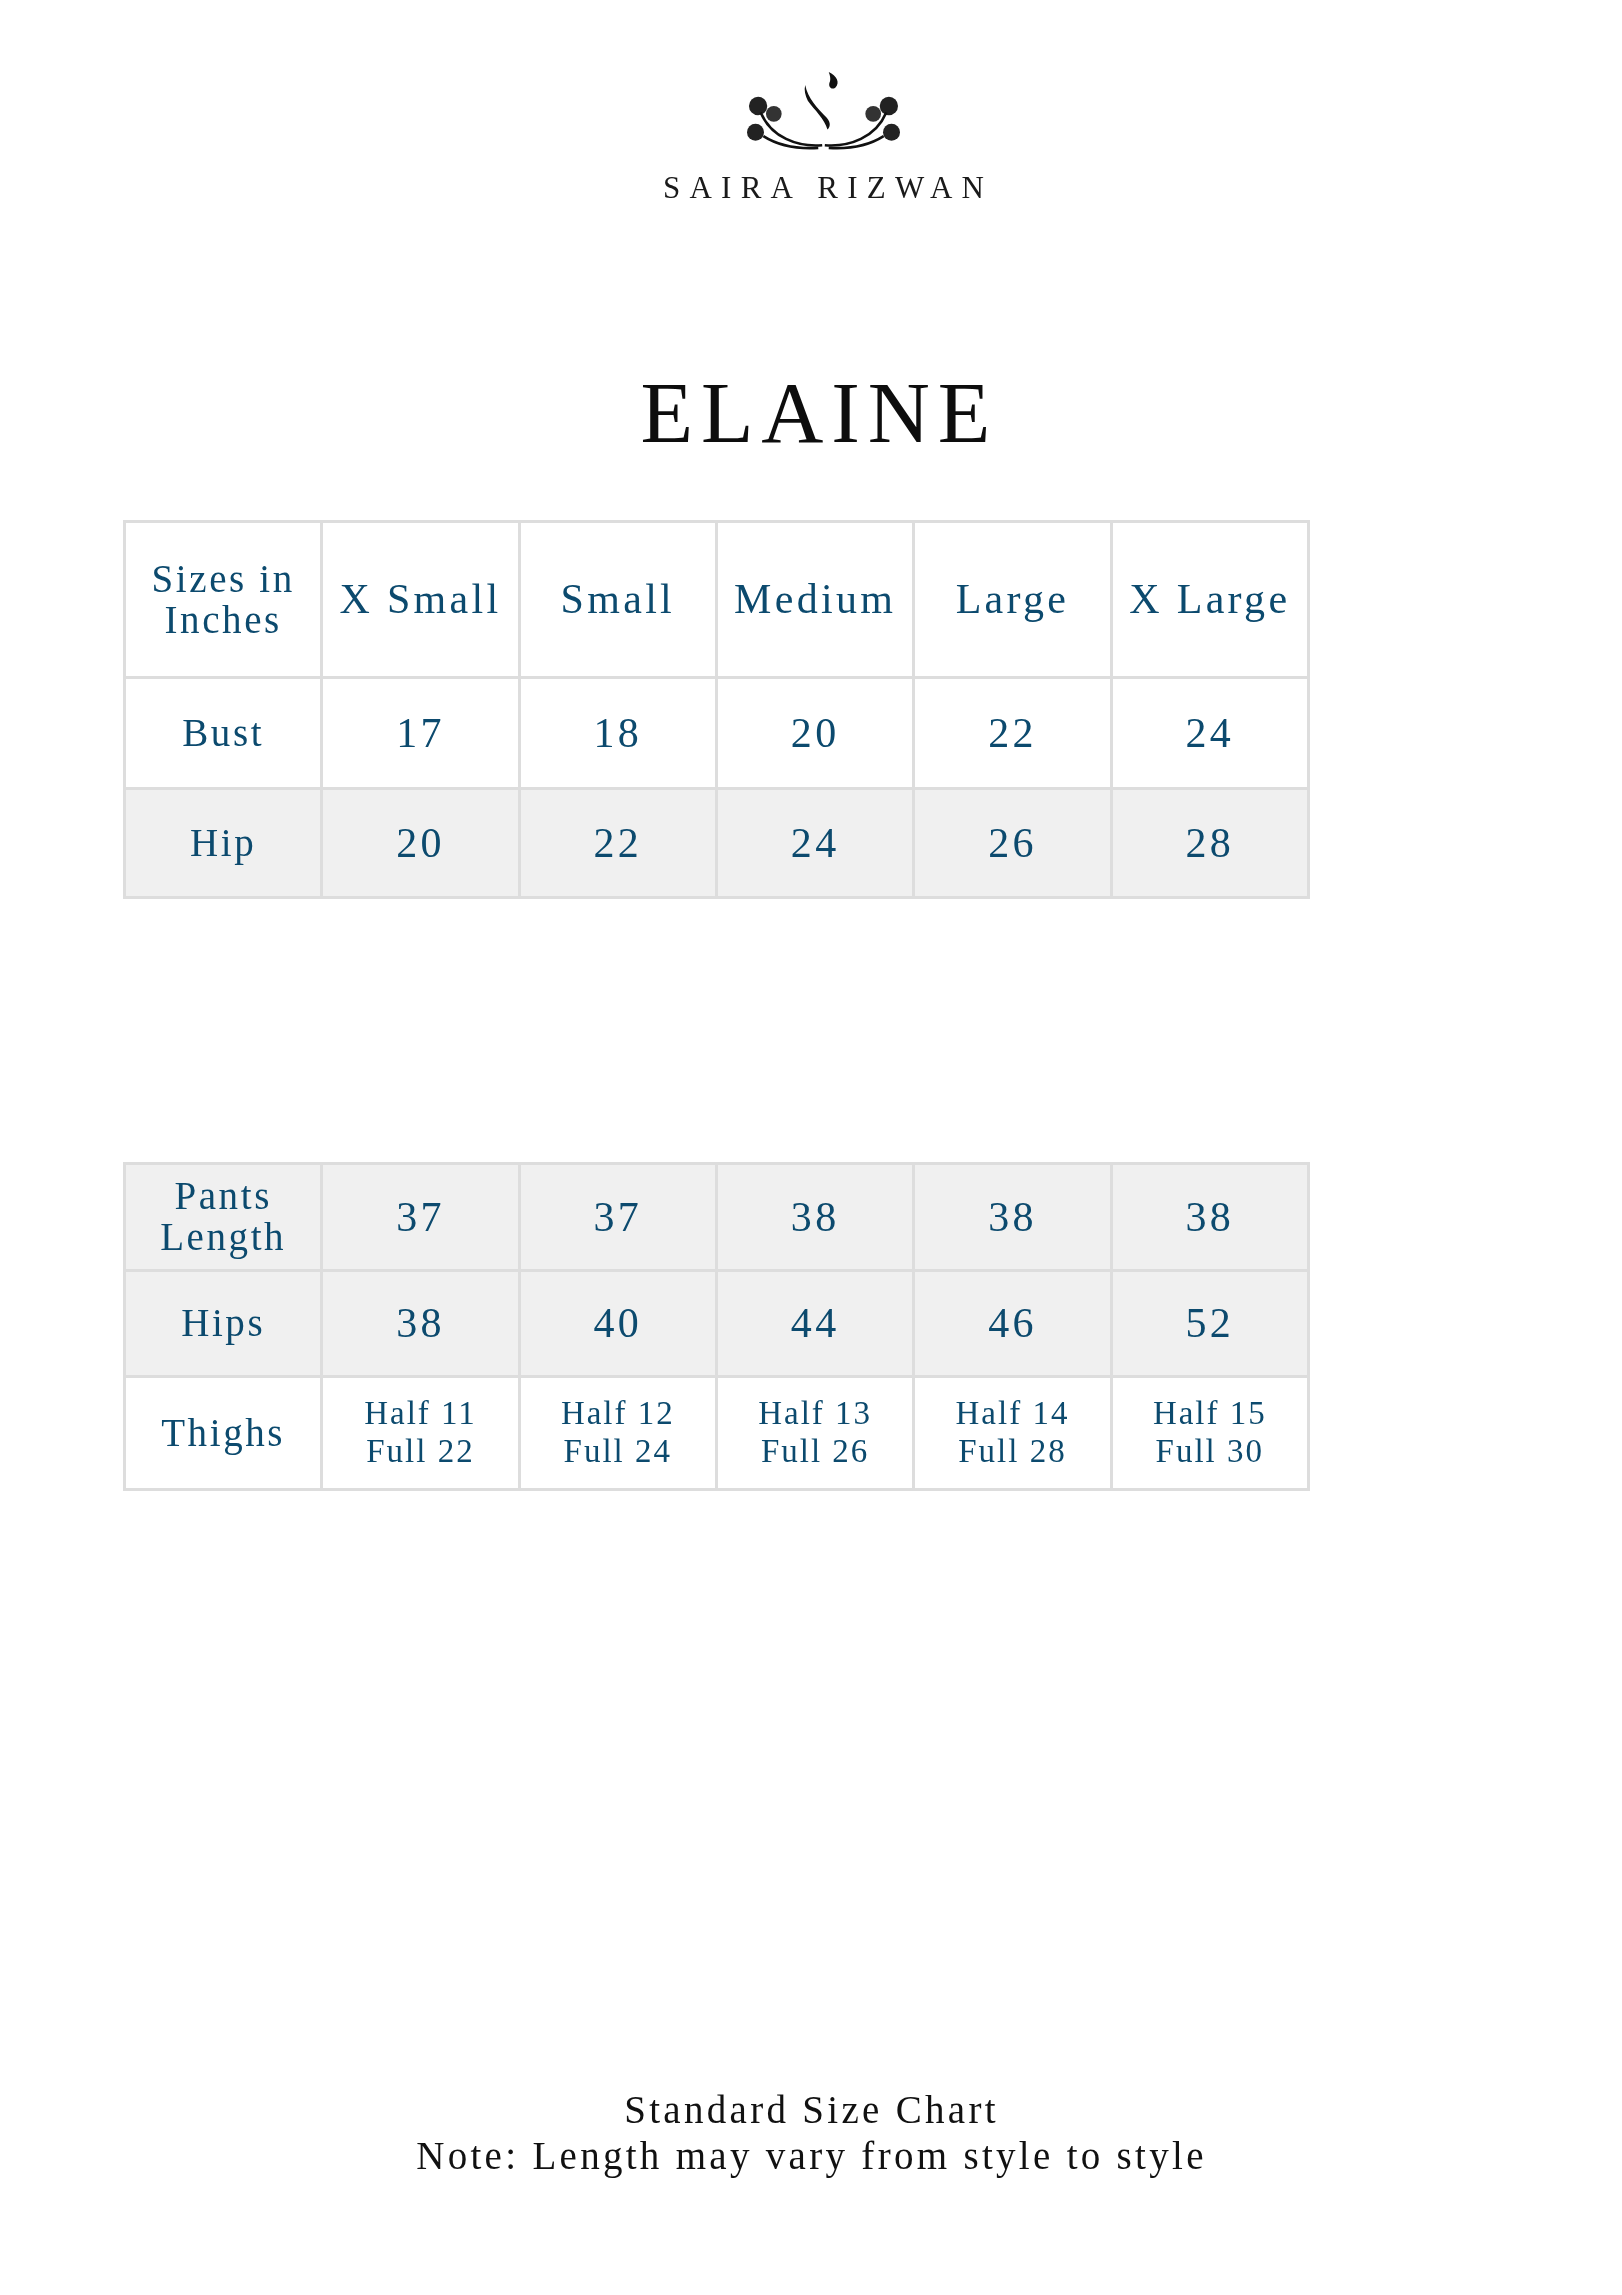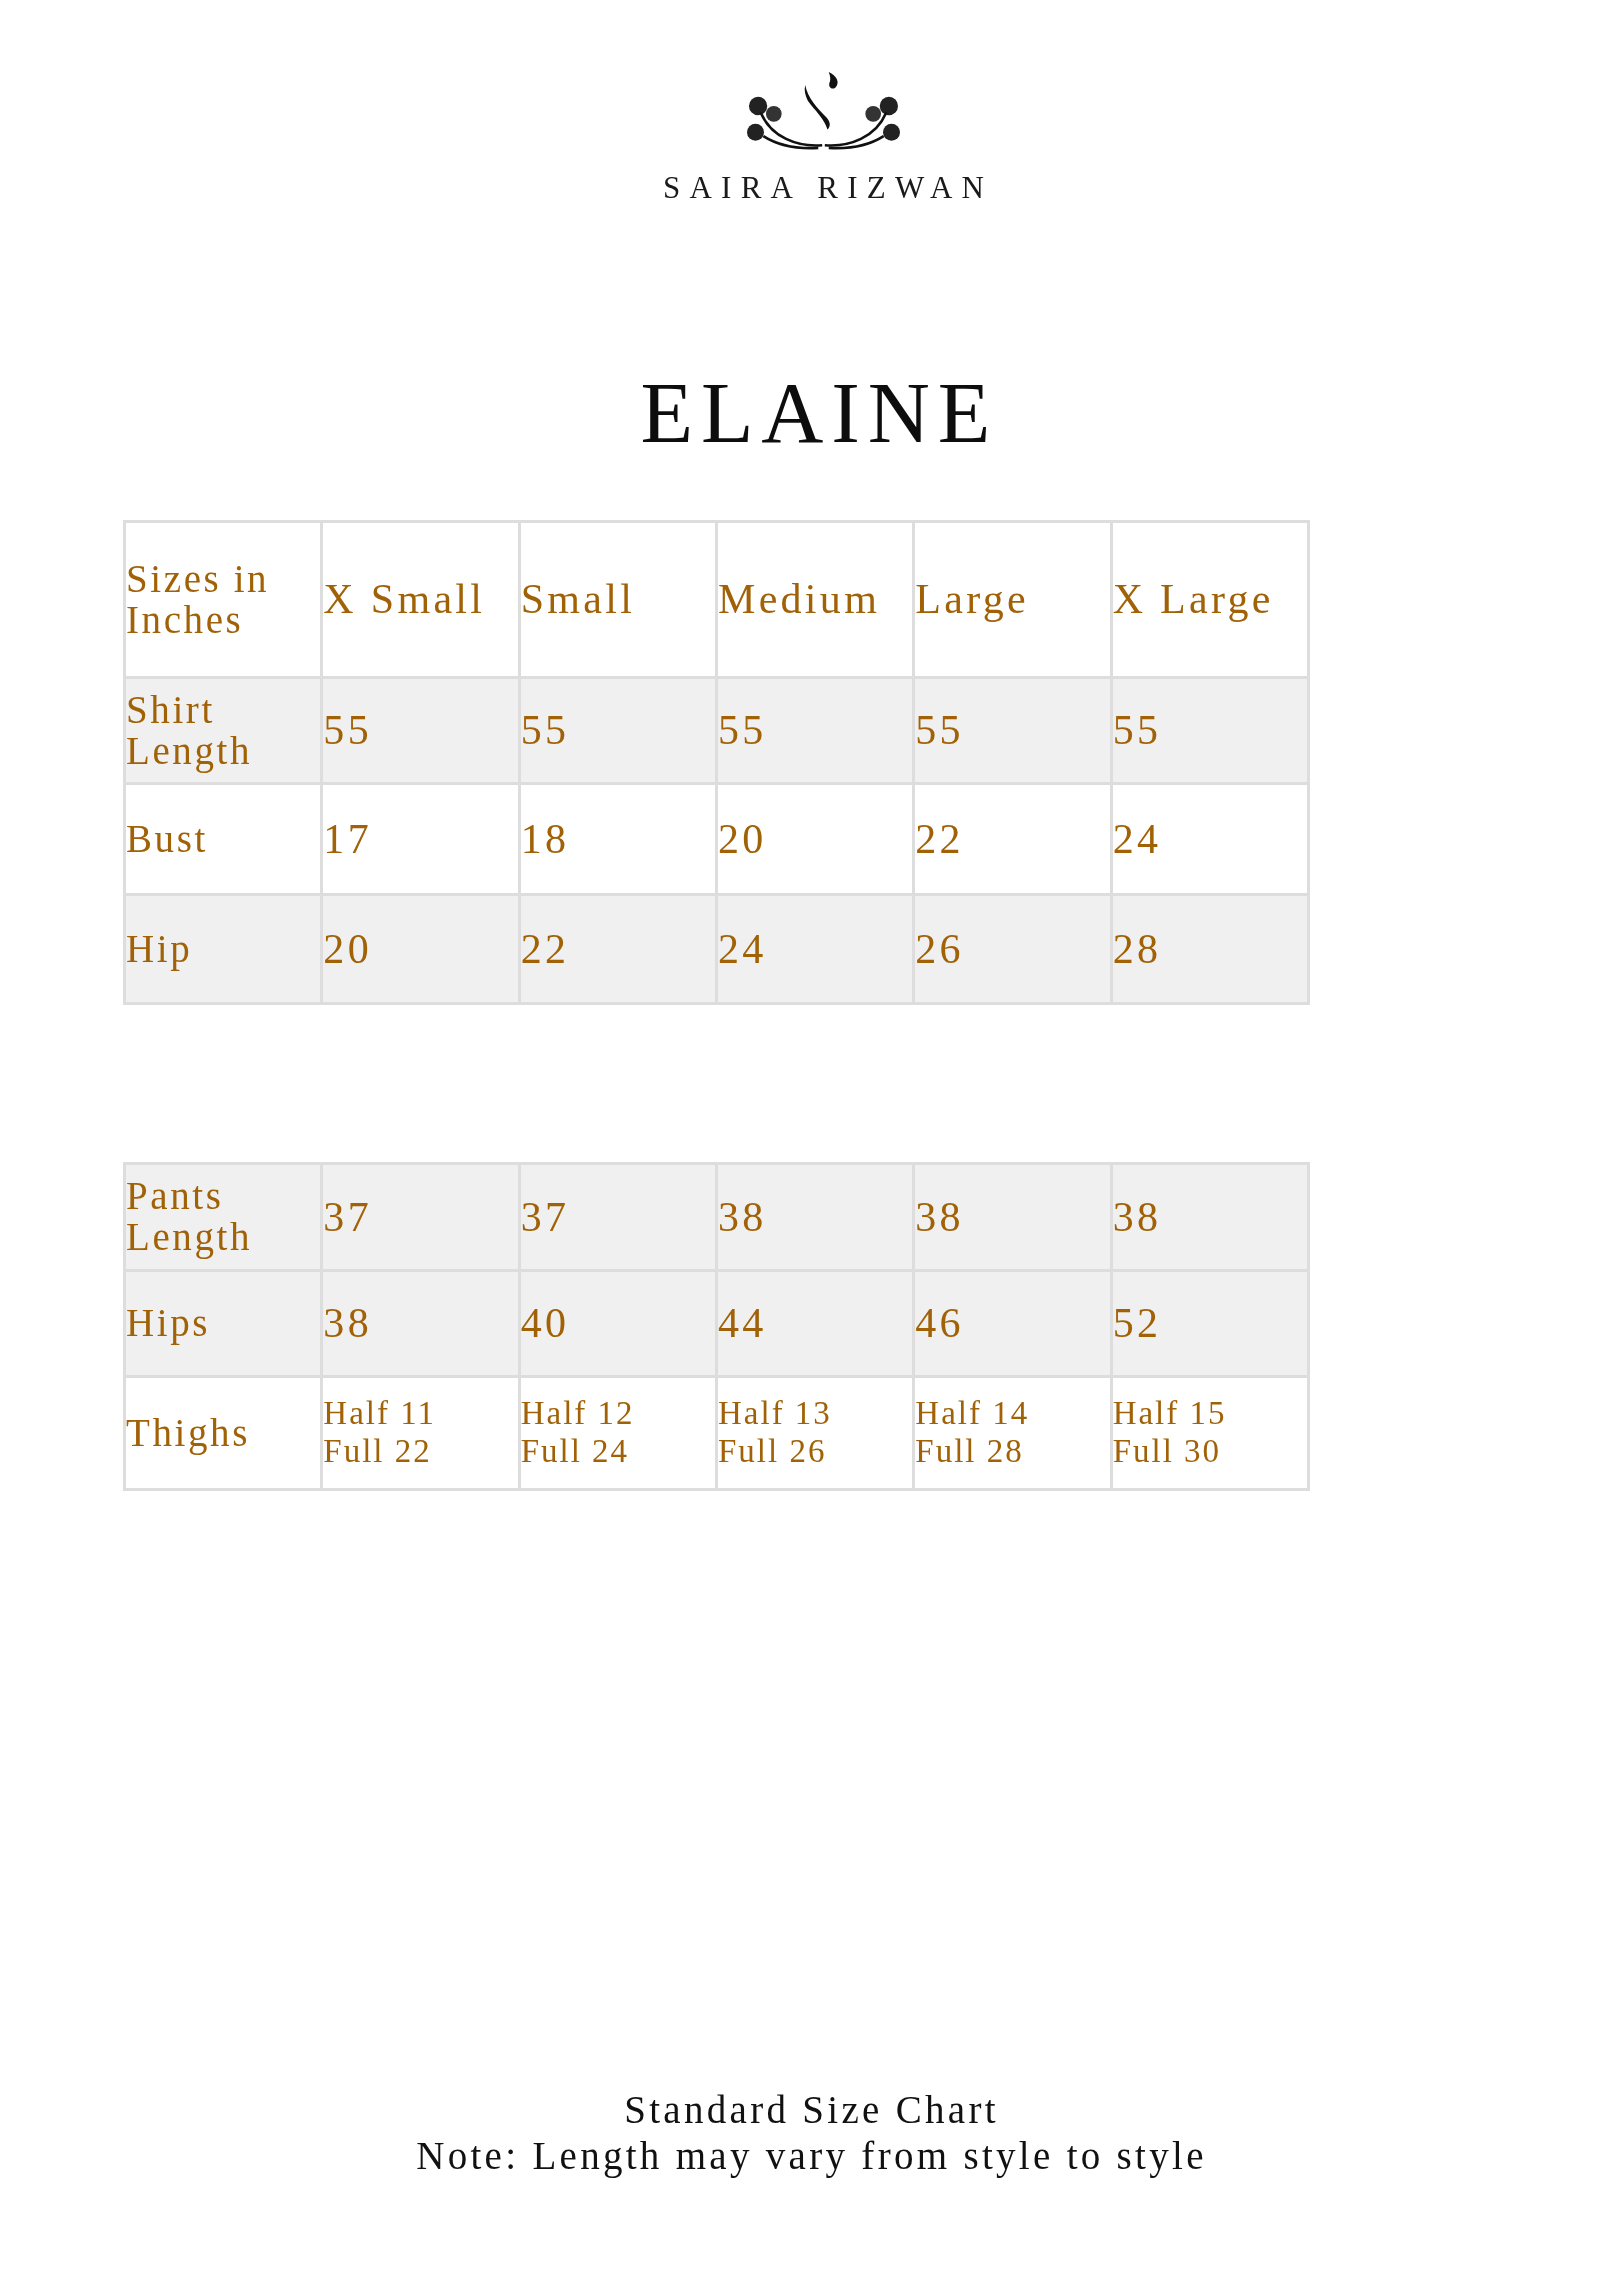--- a/index.html
+++ b/index.html
@@ -7,22 +7,22 @@
          font-family: "Liberation Serif", "DejaVu Serif", serif; color: #111; }
 
   .logo { position: absolute; left: 12px; top: 72px; width: 1623px; text-align: center; }
   .logo svg { display: block; margin: 0 auto; }
   .brand { font-size: 31px; letter-spacing: 9.2px; margin-top: 13px; padding-left: 9.2px; color: #1a1a1a; }
 
   .title { position: absolute; top: 363px; left: 0; width: 1623px; text-align: center;
            font-size: 86px; letter-spacing: 7.9px; padding-left: 7.9px; color: #0d0d0d; }
 
   table.chart { position: absolute; left: 123px; width: 1187px; border-collapse: collapse; table-layout: fixed; }
-  table.chart td { border: 3.3px solid #dddddd; text-align: left; vertical-align: middle;
-                   font-size: 42px; letter-spacing: 3.3px; line-height: 1.05; padding: 0; color: #a16207; }
+  table.chart td { border: 3.3px solid #dddddd; text-align: center; vertical-align: middle;
+                   font-size: 42px; letter-spacing: 3.3px; line-height: 1.05; padding: 0; color: #0c4a6e; }
   table.chart td.label { font-size: 39px; letter-spacing: 2.6px; }
   table.chart tr.shade td { background: #f0f0f0; }
   table.chart td.small { font-size: 33px; letter-spacing: 2px; line-height: 1.15; }
 
   #t1 { top: 520px; }
   #t2 { top: 1162px; }
 
   .footer { position: absolute; top: 2051px; left: 0; width: 1623px; text-align: center;
             font-size: 39px; letter-spacing: 3.3px; line-height: 46px; color: #111; margin-top: 36px; }
 </style>
@@ -55,28 +55,20 @@
 
 <table class="chart" id="t1">
   <tbody>
       <tr style="height:156px">
     <td class="label">Sizes in Inches</td>
     <td>X Small</td>
     <td>Small</td>
     <td>Medium</td>
     <td>Large</td>
     <td>X Large</td>
-  </tr>
-  <tr class="shade" style="height:106px">
-    <td class="label">Shirt Length</td>
-    <td>55</td>
-    <td>55</td>
-    <td>55</td>
-    <td>55</td>
-    <td>55</td>
   </tr>
   <tr style="height:111px">
     <td class="label">Bust</td>
     <td>17</td>
     <td>18</td>
     <td>20</td>
     <td>22</td>
     <td>24</td>
   </tr>
   <tr class="shade" style="height:109px">

